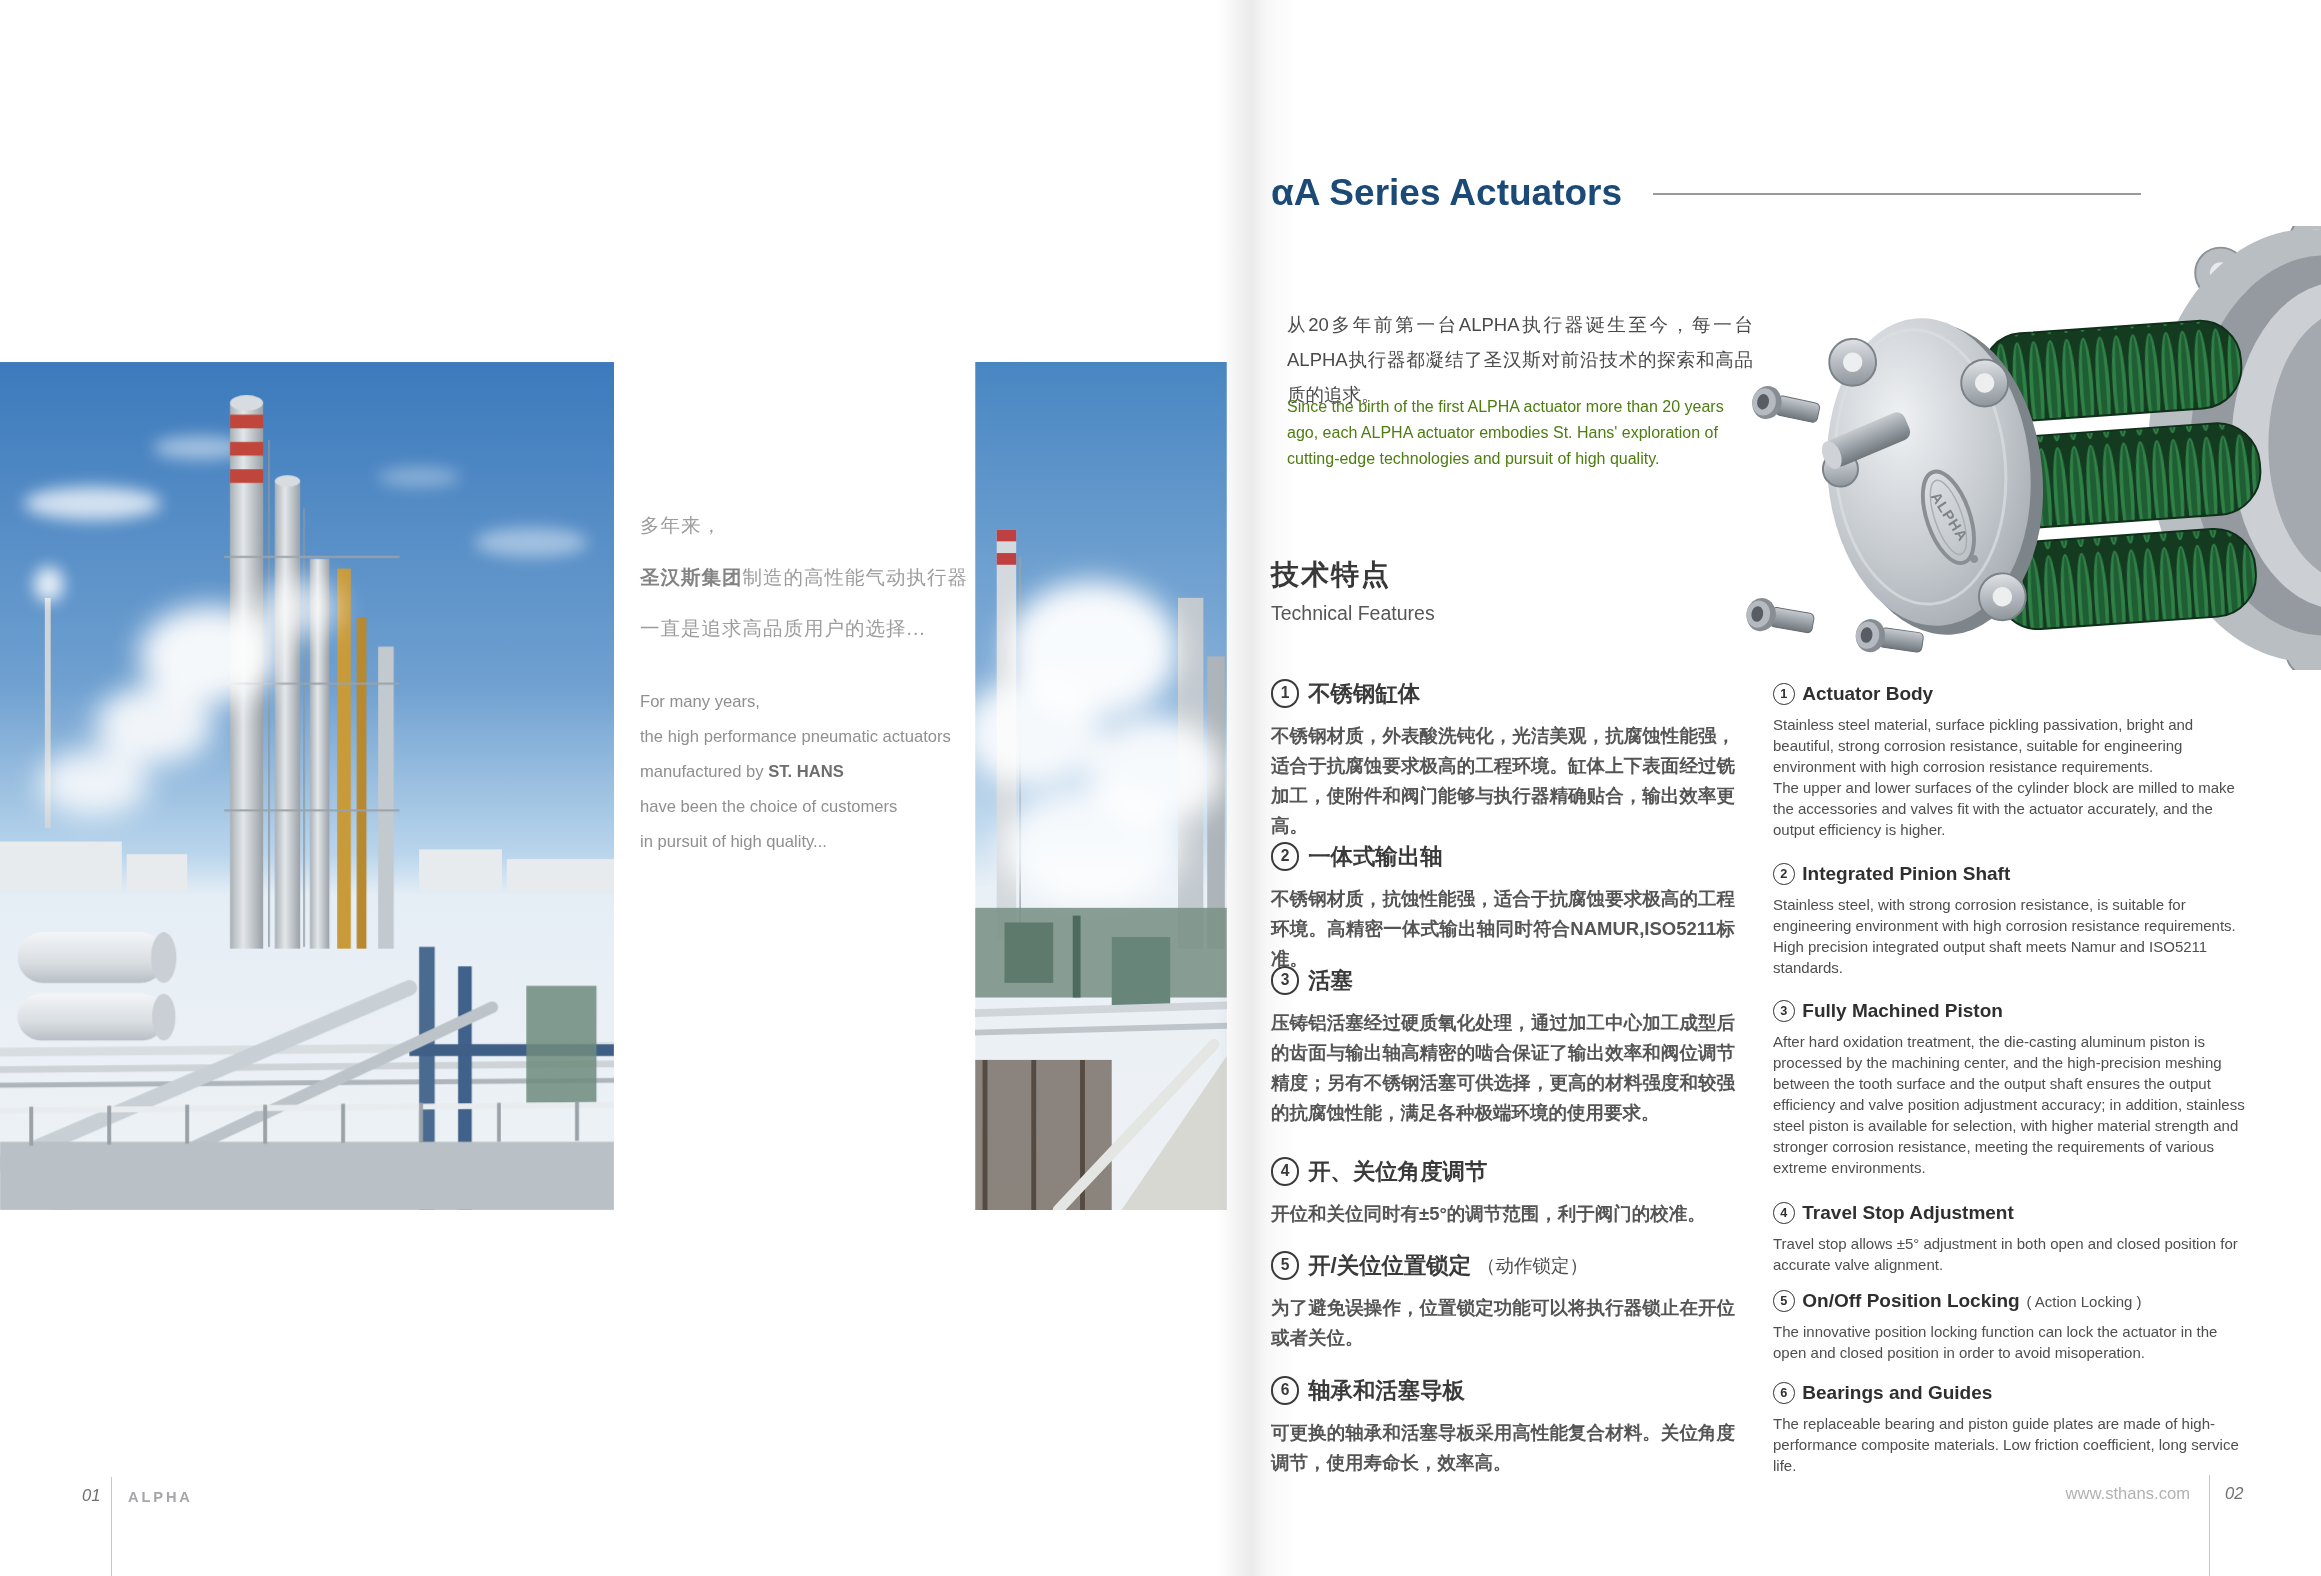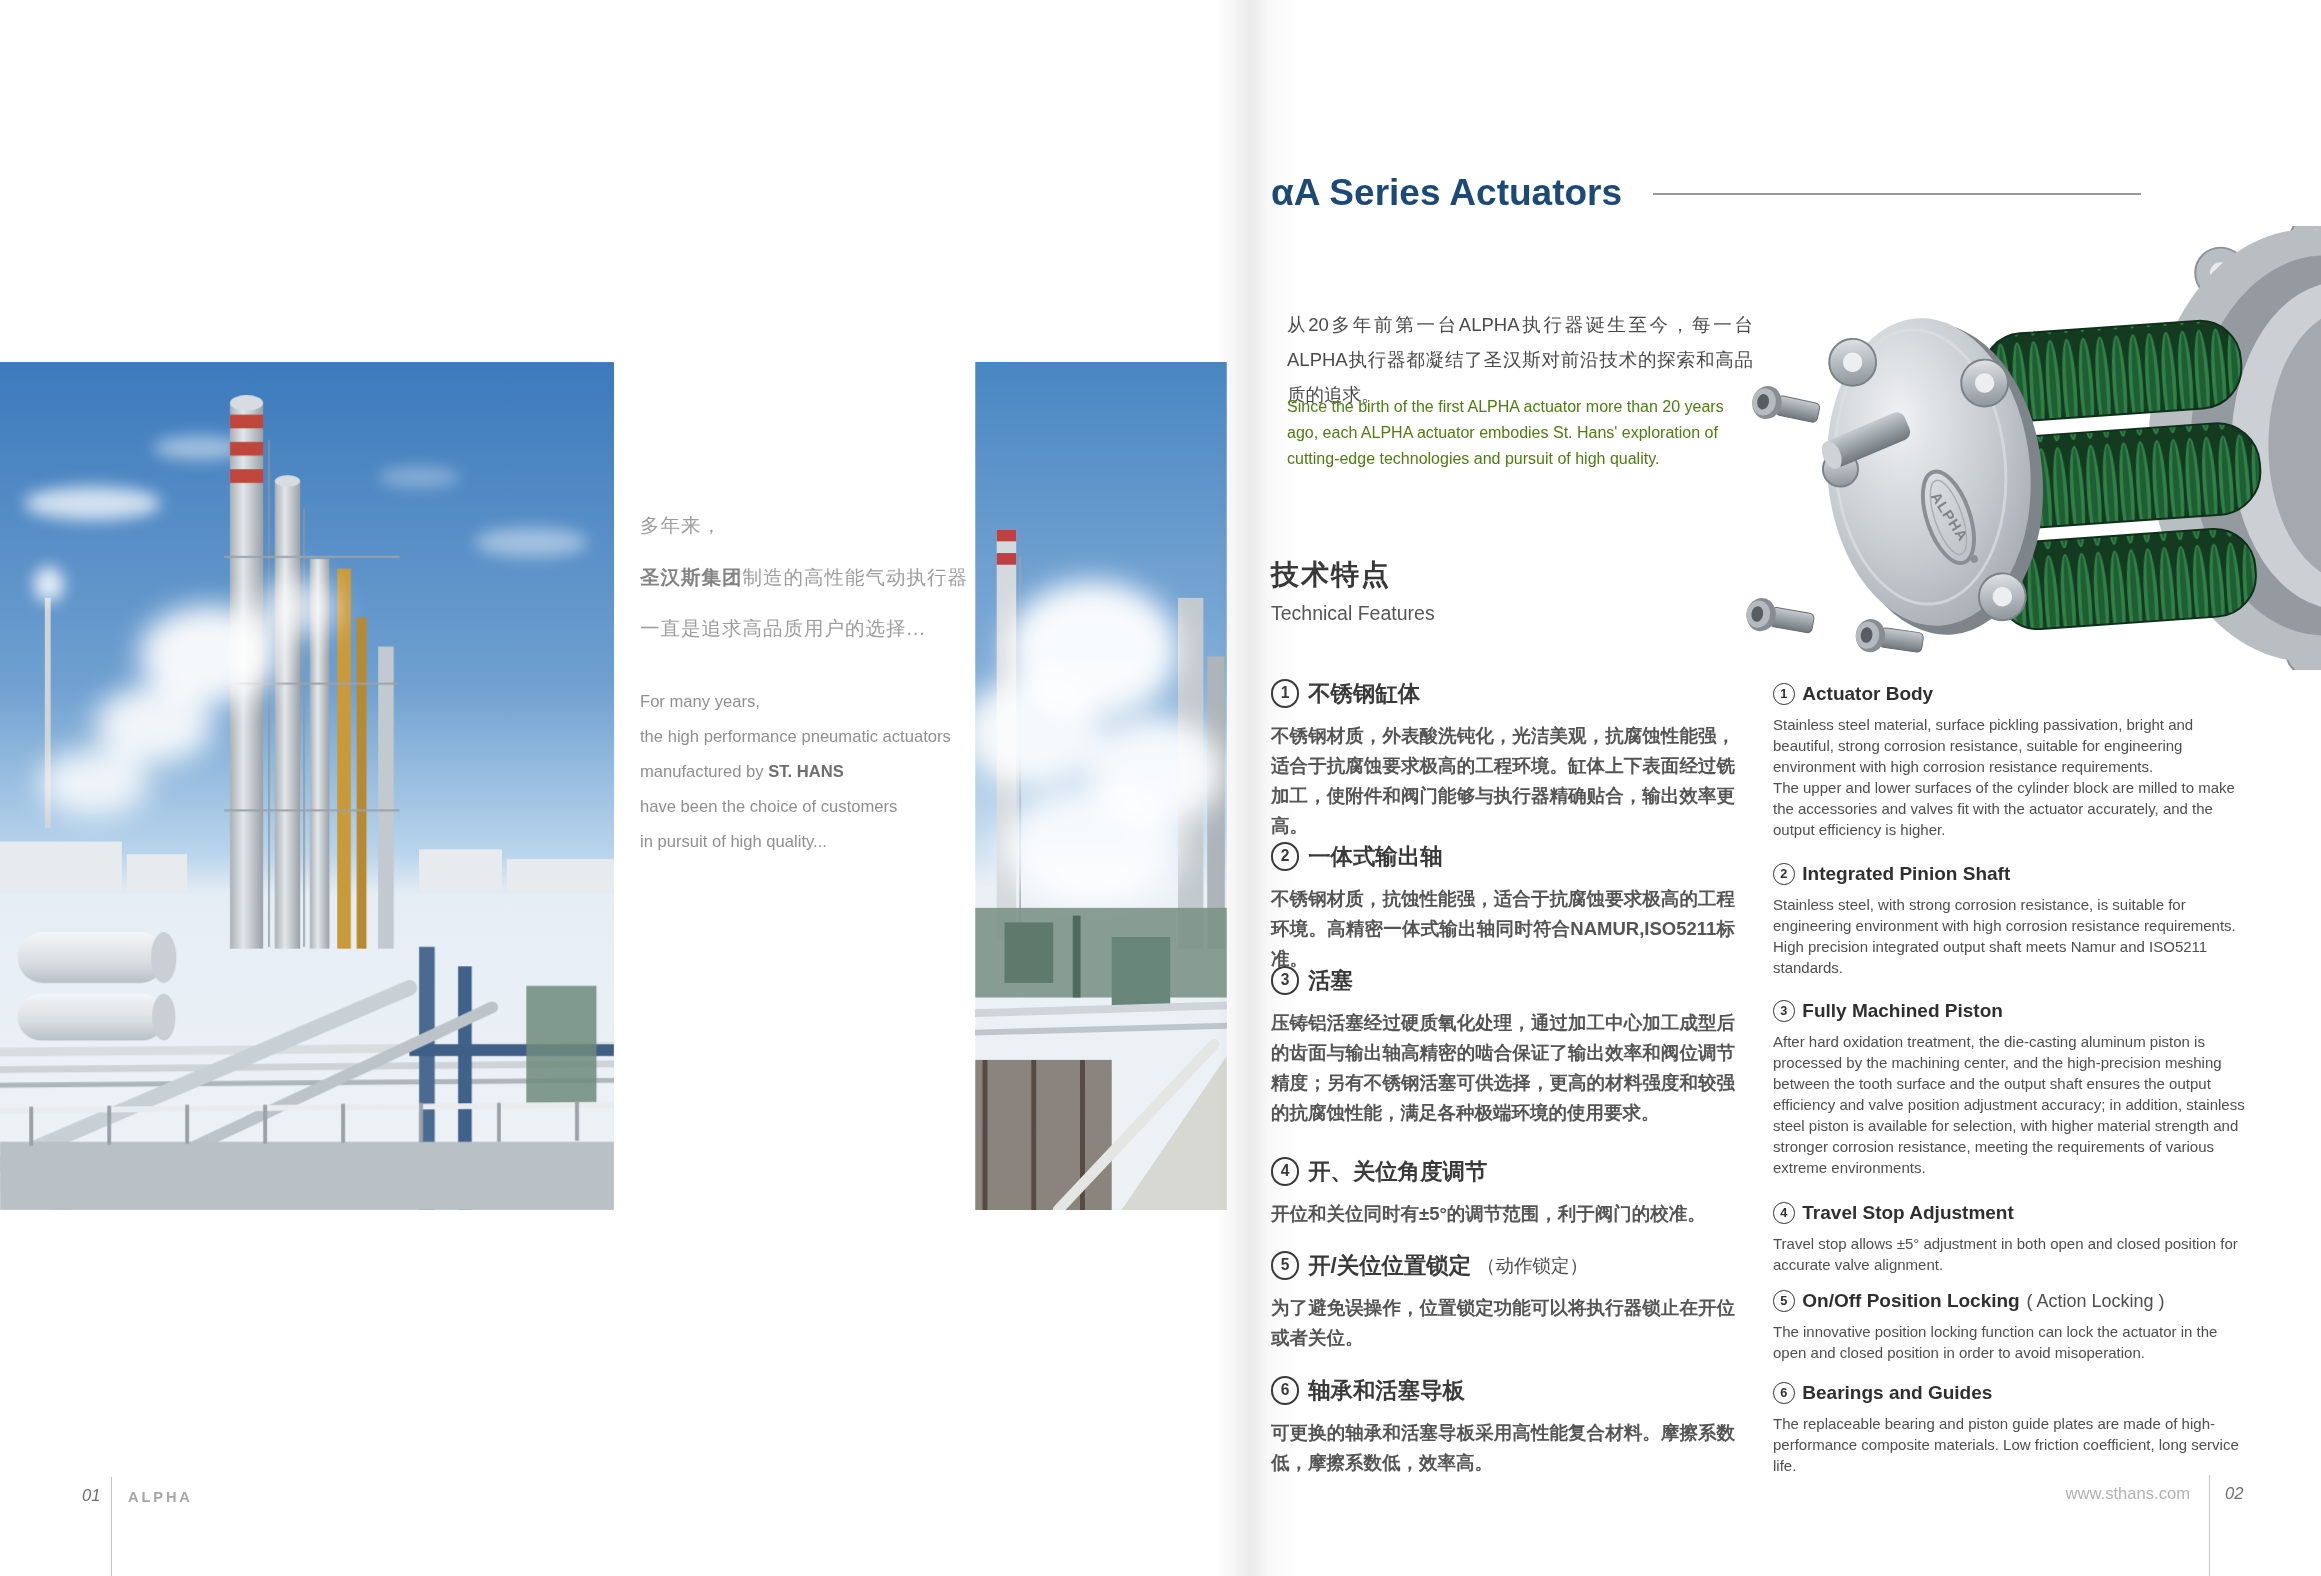--- a/index.html
+++ b/index.html
@@ -42,21 +42,21 @@
   .fc .cnum{width:24.4px;height:24.4px;border:2px solid #3a3a3a;border-radius:50%;display:inline-flex;align-items:center;justify-content:center;
             font-size:15.6px;font-weight:700;margin-right:8.8px;flex:none;}
   .fc p{margin:0;font-size:18.5px;line-height:30px;color:#555;text-align:justify;font-weight:bold;}
   .fc .suffix{font-size:18.5px;font-weight:500;color:#4c4c4c;margin-left:5.9px;letter-spacing:0;}
 
   .fe{position:absolute;left:1773px;width:480px;}
   .fe h3{display:flex;align-items:center;margin:0 0 8.8px 0;font-size:19px;font-weight:700;color:#2f2f2f;}
   .fe .cnum{width:19.5px;height:19.5px;border:1.6px solid #2f2f2f;border-radius:50%;display:inline-flex;align-items:center;justify-content:center;
             font-size:12.7px;font-weight:700;margin-right:7.8px;flex:none;}
   .fe p{margin:0;font-size:15px;line-height:21px;color:#4e4e4e;white-space:pre-line;}
-  .fe .suffix{font-size:18px;font-weight:400;color:#4e4e4e;margin-left:6.8px;}
+  .fe .suffix{font-size:15px;font-weight:400;color:#4e4e4e;margin-left:6.8px;}
 
   
   .pgno{font-style:italic;font-size:16.6px;color:#6f6f6f;}
   .vline{width:1px;background:#c6c6c6;position:absolute;}
   .brand-l{position:absolute;left:128px;top:1489px;font-size:14.6px;font-weight:800;letter-spacing:2.9px;color:#a6a6aa;}
   .url-r{position:absolute;left:2019px;top:1484px;width:171px;text-align:right;font-size:16.6px;color:#b2b2b2;}
 
   svg{display:block;}
 </style>
 </head>
@@ -369,21 +369,21 @@
           <span>开/关位位置锁定</span>
           <span class="suffix">（动作锁定）</span>
         </h3>
       <p>为了避免误操作，位置锁定功能可以将执行器锁止在开位或者关位。</p>
     </div>
     <div class="fc" style="top:1375px;">
       <h3>
           <span class="cnum">6</span>
           <span>轴承和活塞导板</span>
         </h3>
-      <p>可更换的轴承和活塞导板采用高性能复合材料。摩擦系数低，摩擦系数低，效率高。</p>
+      <p>可更换的轴承和活塞导板采用高性能复合材料。关位角度调节，使用寿命长，效率高。</p>
     </div>
 
     <div class="fe" style="top:683px;">
       <h3>
           <span class="cnum">1</span>
           <span>Actuator Body</span>
         </h3>
       <p>Stainless steel material, surface pickling passivation, bright and beautiful, strong corrosion resistance, suitable for engineering environment with high corrosion resistance requirements.
 The upper and lower surfaces of the cylinder block are milled to make the accessories and valves fit with the actuator accurately, and the output efficiency is higher.</p>
     </div>

